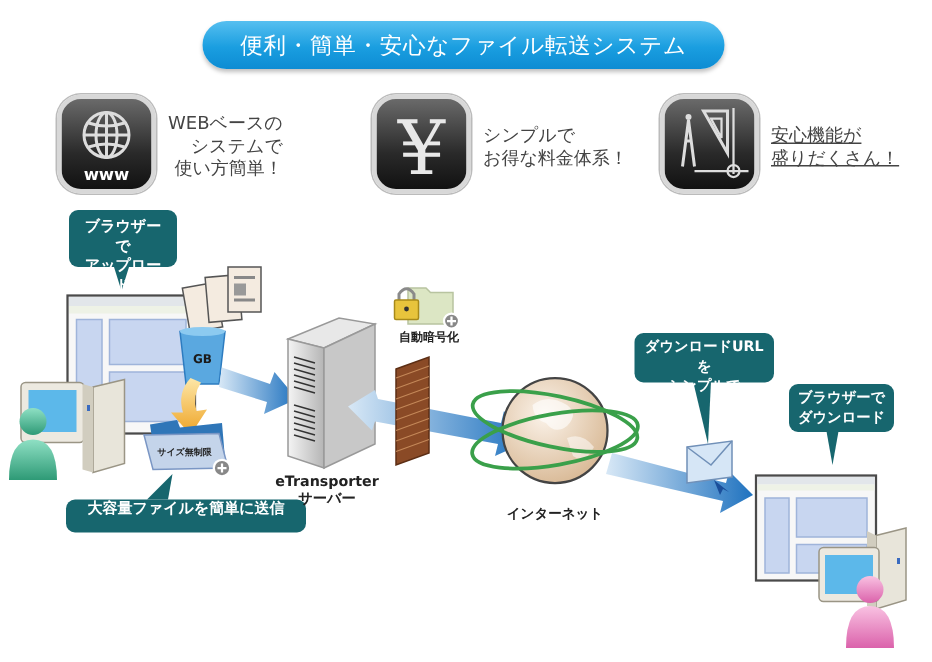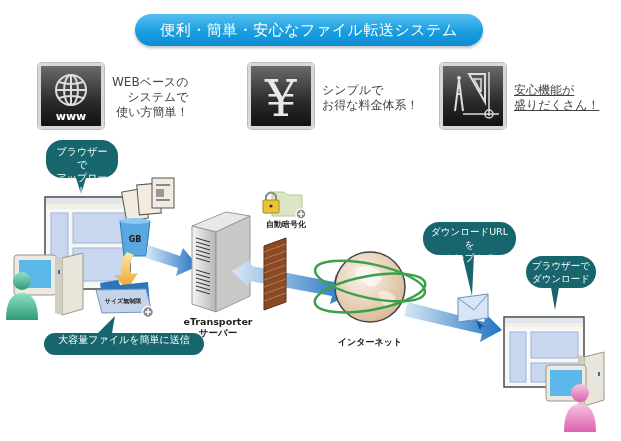--- a/index.html
+++ b/index.html
@@ -8,29 +8,29 @@
     .title-pill {
       left: 135px; top: 14px; width: 348px; height: 32px;
       border-radius: 16px;
       background: linear-gradient(#56bff0, #1a9ee0 55%, #0d8cd3);
       box-shadow: 0 2px 3px rgba(0,0,0,0.25);
       color: #fff; font-size: 15px; font-weight: normal;
       display: flex; align-items: center; justify-content: center;
       letter-spacing: 0.5px;
     }
     .feat-icon {
-      width: 66px; height: 66px; border-radius: 4px;
+      width: 66px; height: 66px; border-radius: 16px;
       background: linear-gradient(#6a6a6a, #2a2a2a 60%, #111);
       border: 3px solid #d8d8d8;
       box-shadow: 0 0 0 1px #bbb;
     }
     .feat-text { font-size: 12px; color: #444; line-height: 15px; white-space: pre-line; }
     .bubble {
-      background: #17666e; color: #fff; font-size: 10px; font-weight: normal;
-      border-radius: 16px; text-align: center; line-height: 13px; white-space: pre-line;
+      background: #17666e; color: #fff; font-size: 10px; font-weight: bold;
+      border-radius: 6px; text-align: center; line-height: 13px; white-space: pre-line;
       padding: 5px 6px;
     }
     .label { font-size: 9px; color: #222; text-align: center; line-height: 11px; white-space: pre-line; font-weight: bold; }
     svg { position: absolute; left: 0; top: 0; }
   </style>
 </head>
 <body>
 
 <div class="abs title-pill">便利・簡単・安心なファイル転送システム</div>
 

